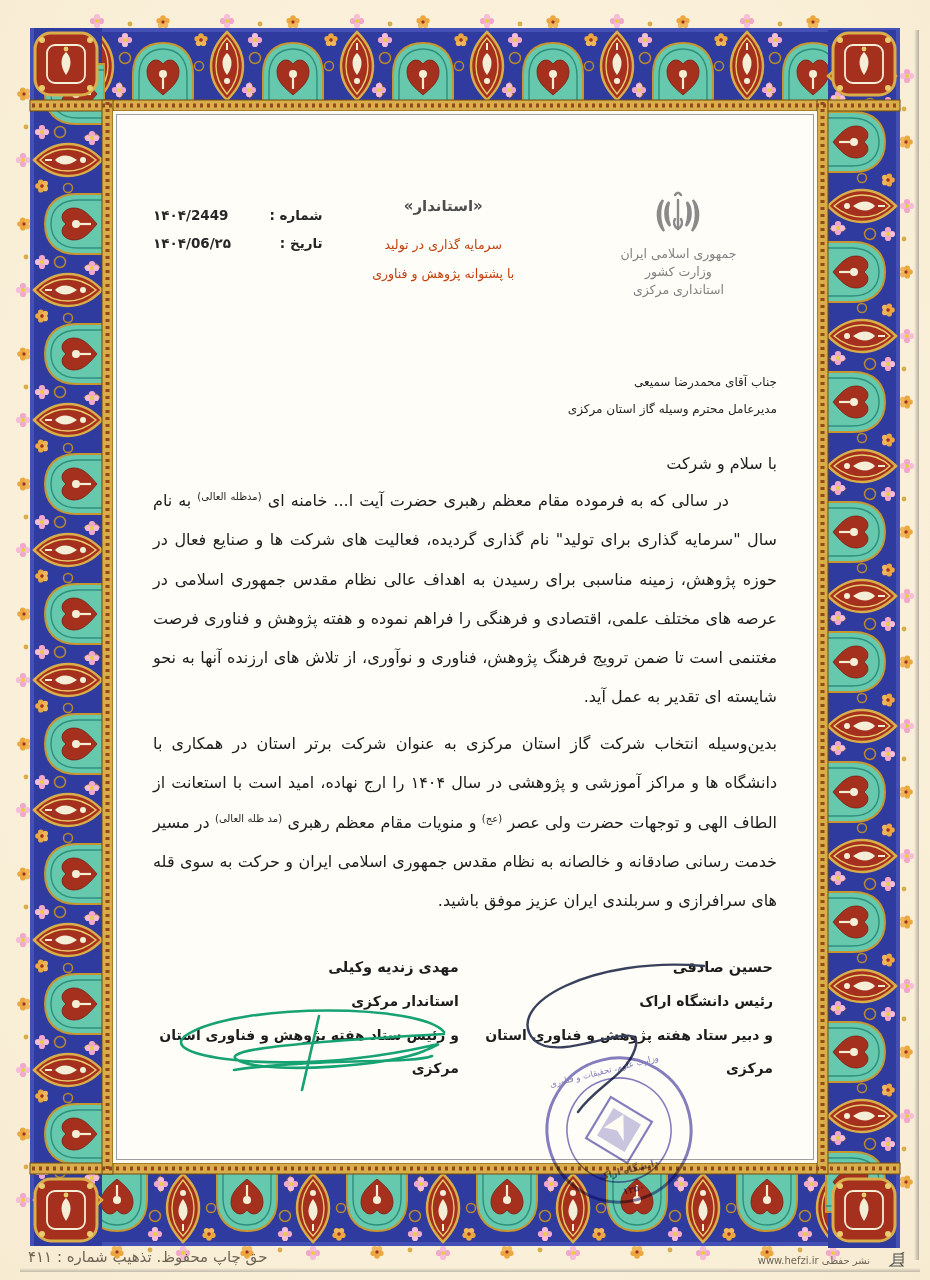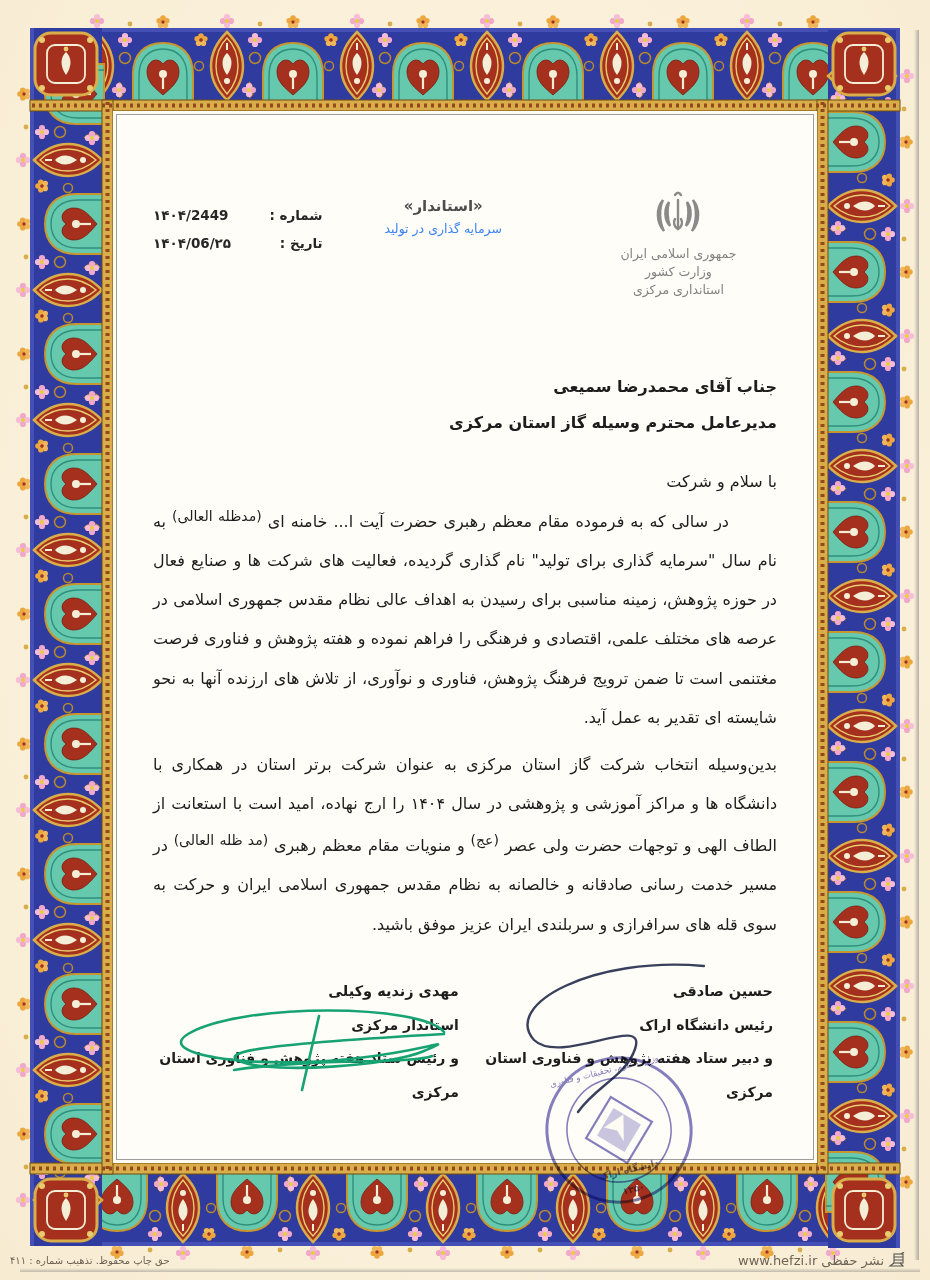--- a/index.html
+++ b/index.html
@@ -22,48 +22,48 @@
     padding:0 36px;box-sizing:border-box;color:#1d1d1d;
   }
 
   
   .lh-row{display:flex;justify-content:space-between;align-items:flex-start;margin-top:72px;}
   .org-block{width:215px;text-align:center;color:#828282;margin-left:22px;}
   .org-block .emblem{display:block;margin:0 auto 6px auto;}
   .org-line{font-size:12.5px;line-height:1.45;}
   .inv-block{width:250px;text-align:center;margin-top:10px;}
   .invocation{font-size:15px;font-weight:bold;color:#4d4d4d;letter-spacing:1px;}
-  .slogan{font-size:12.5px;color:#3b82f6;line-height:2.3;margin-top:0;}
+  .slogan{font-size:12.5px;color:#c2410c;line-height:2.3;margin-top:16px;}
   .slogan div{white-space:nowrap;}
   .num-block{width:185px;margin-top:14px;font-size:13.5px;font-weight:bold;color:#262626;margin-right:6px;}
   .num-row{display:flex;justify-content:space-between;line-height:2.1;}
   .num-row .val{direction:rtl;}
 
   
-  .recipient{margin-top:70px;font-weight:bold;font-size:16px;line-height:2.2;}
+  .recipient{margin-top:70px;font-weight:normal;font-size:12px;line-height:2.2;}
   .salutation{margin-top:32px;font-size:16px;}
 
   
   .body-p{font-size:16px;line-height:2.45;text-align:justify;margin:8px 0 0 0;}
   .body-p.indent{text-indent:48px;}
-  .body-p sup{font-size:14px;vertical-align:6px;}
+  .body-p sup{font-size:10px;vertical-align:6px;}
 
   
   .sig-row{display:flex;justify-content:space-between;margin-top:30px;padding:0 4px;}
   .sig-block{width:49%;text-align:right;font-weight:bold;font-size:14px;line-height:2.4;}
   .sig-name{font-size:14.5px;}
   .sig-overlay{position:absolute;left:114px;top:952px;width:702px;height:180px;z-index:4;pointer-events:none;}
 
   .stamp{position:absolute;left:531px;top:1042px;width:176px;height:176px;z-index:6;
     opacity:.82;transform:rotate(-14deg);mix-blend-mode:multiply;}
 
   
-  .footer-left{position:absolute;left:10px;bottom:14px;z-index:3;font-size:10px;color:#6d6354;direction:rtl;}
-  .footer-right{position:absolute;right:24px;bottom:12px;z-index:3;display:flex;align-items:center;gap:4px;
-    font-size:13px;color:#6d6354;direction:rtl;}
+  .footer-left{position:absolute;left:28px;bottom:14px;z-index:3;font-size:15px;color:#6d6354;direction:rtl;}
+  .footer-right{position:absolute;right:24px;bottom:12px;z-index:3;display:flex;align-items:center;gap:18px;
+    font-size:10px;color:#6d6354;direction:rtl;}
   .footer-right svg{display:block;}
 </style>
 </head>
 <body>
 
 <div class="page">
 
   <svg class="border-svg" width="930" height="1280" viewBox="0 0 930 1280" aria-hidden="true">
     <defs>
       <g id="flp">
@@ -210,20 +210,21 @@
         </svg>
         <div class="org-line">جمهوری اسلامی ایران</div>
         <div class="org-line">وزارت کشور</div>
         <div class="org-line">استانداری مرکزی</div>
       </div>
 
       <div class="inv-block">
         <div class="invocation">«استاندار»</div>
         <div class="slogan">
           <div>سرمایه گذاری در تولید</div>
+          <div>با پشتوانه پژوهش و فناوری</div>
         </div>
       </div>
 
       <div class="num-block">
         <div class="num-row">
           <span>شماره :</span>
           <span class="val">۱۴۰۴/2449</span>
         </div>
         <div class="num-row">
           <span>تاریخ :</span>

